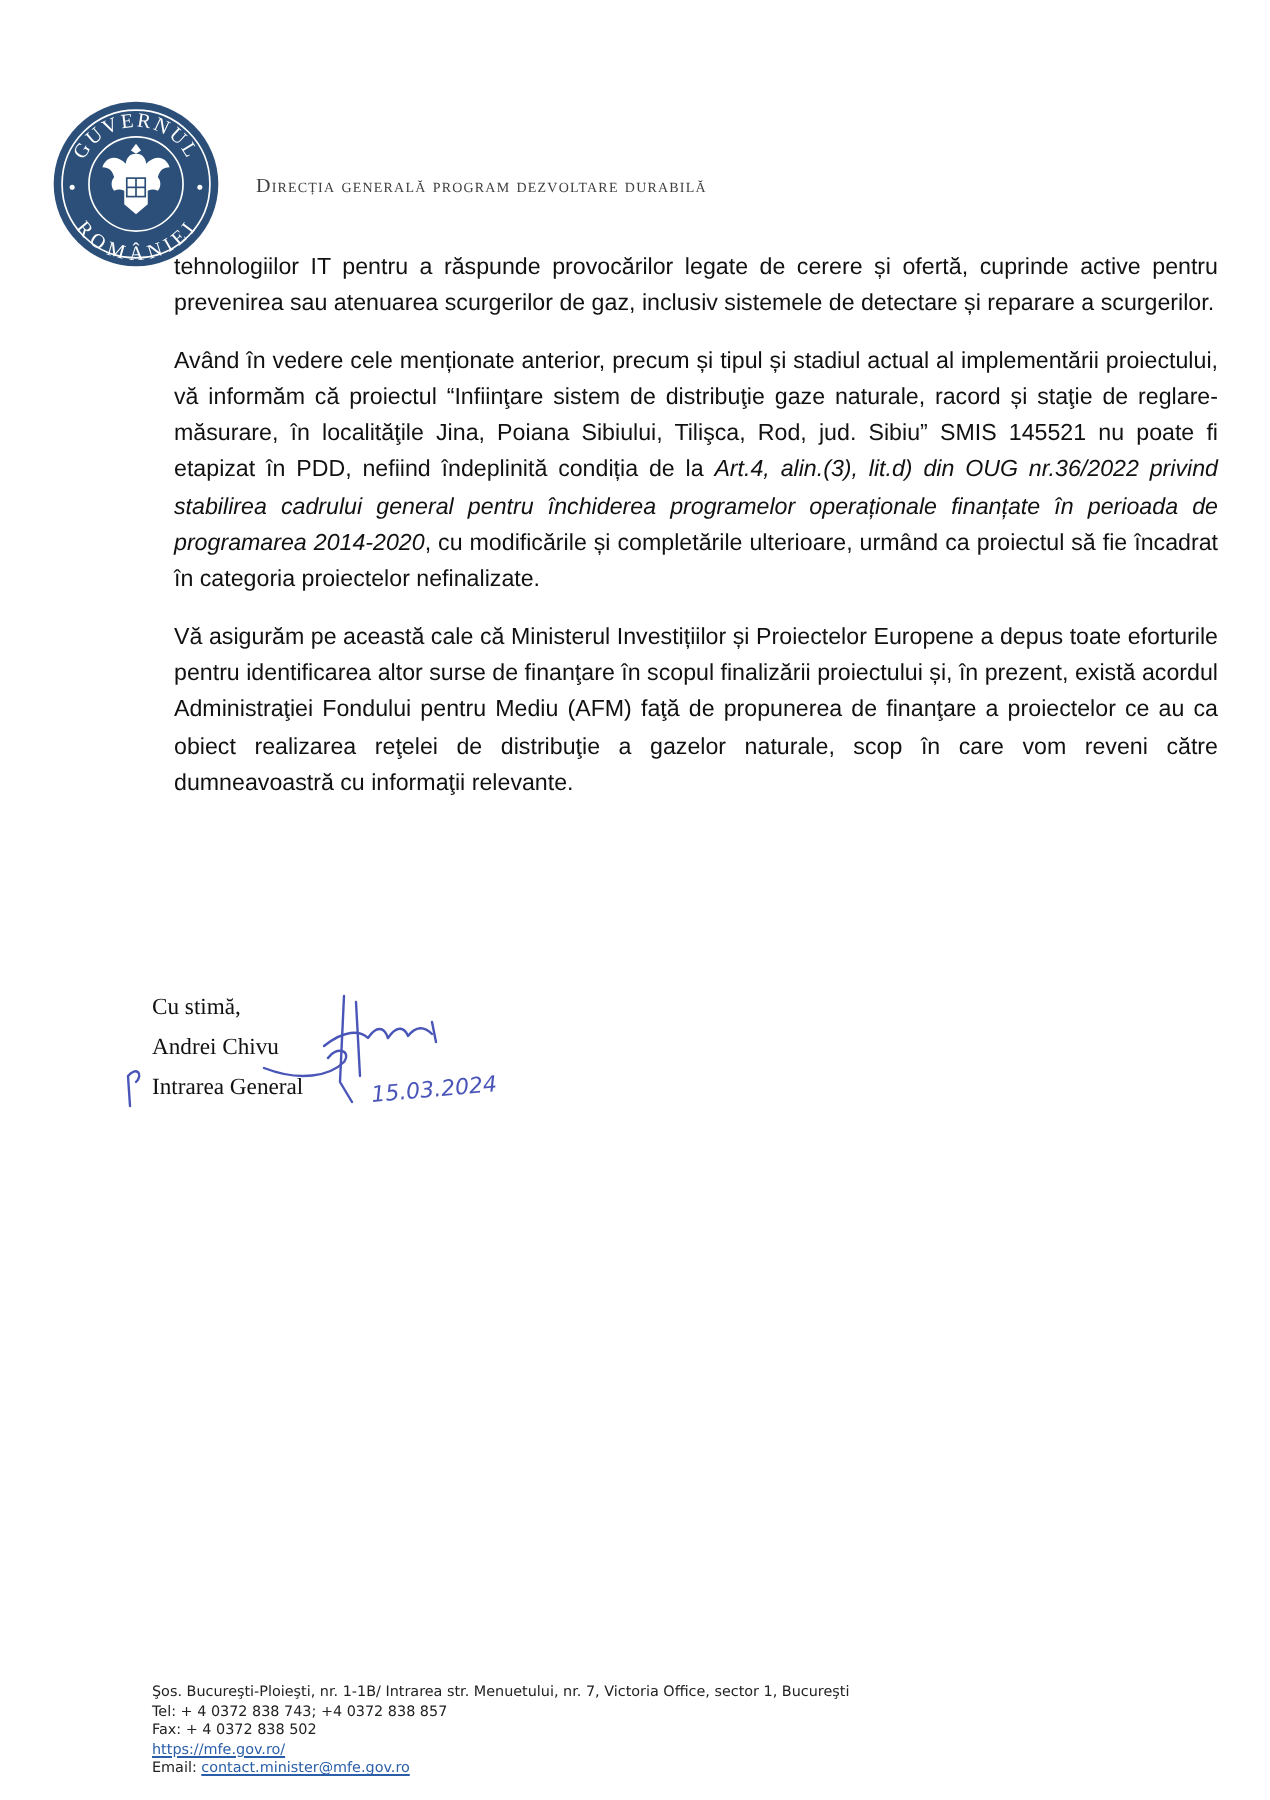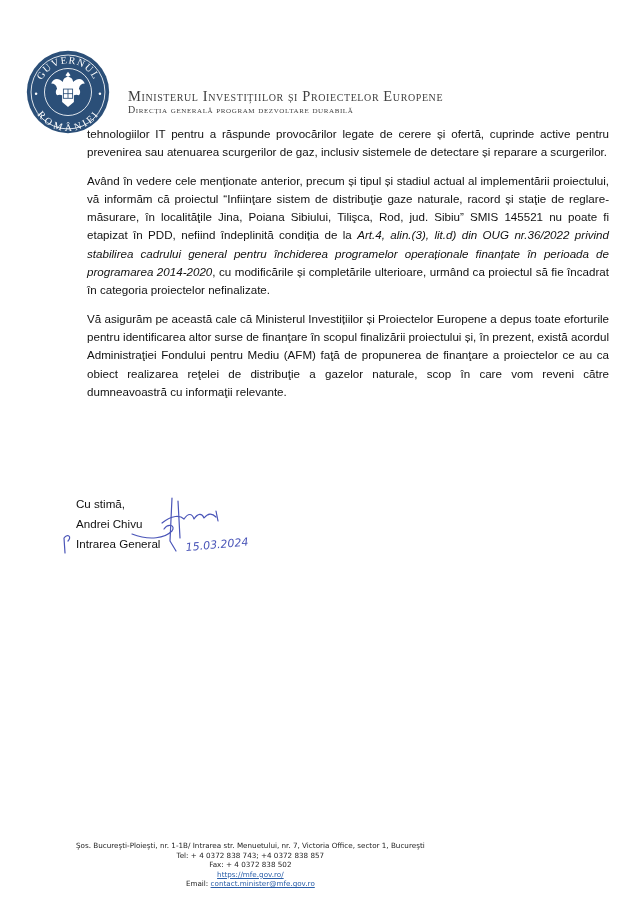--- a/index.html
+++ b/index.html
@@ -5,24 +5,24 @@
     html, body { margin: 0; padding: 0; background: #ffffff; }
     body { width: 635px; height: 900px; position: relative; overflow: hidden; font-family: "Liberation Sans", sans-serif; color: #111; }
     .logo { position: absolute; left: 26px; top: 50px; width: 84px; height: 84px; }
     .header-text { position: absolute; left: 128px; top: 88px; font-family: "Liberation Serif", serif; color: #3f3f3f; }
     .ministry { font-size: 14.5px; letter-spacing: 0.6px; font-variant: small-caps; line-height: 16px; white-space: nowrap; }
     .direction { font-size: 10px; letter-spacing: 0.6px; font-variant: small-caps; line-height: 12px; white-space: nowrap; margin-top: 0px; }
     .body { position: absolute; left: 76px; top: 125px; width: 533px; font-size: 11.6px; line-height: 18.3px; color: #111; }
     .body p { margin: 0 0 10px 11px; text-align: justify; }
     .body p .i { font-style: italic; }
     .closing { position: absolute; left: 76px; top: 494px; font-size: 11.6px; line-height: 20px; }
-    .closing div { white-space: nowrap; }
+    .closing div { white-space: nowrap; font-family: Liberation Serif, serif; }
     .sig { position: absolute; left: 60px; top: 493px; width: 200px; height: 70px; }
     .footer { position: absolute; left: 76px; top: 841px; font-size: 7.2px; line-height: 9.6px; color: #222; font-family: "DejaVu Sans", sans-serif; }
-    .footer div { white-space: nowrap; text-align: center; }
+    .footer div { white-space: nowrap; }
     .footer a { color: #2a5ea8; text-decoration: underline; }
   </style>
 </head>
 <body>
 
 <svg class="logo" viewBox="0 0 100 100">
   <defs>
     <path id="topArc" d="M 16 50 A 34 34 0 0 1 84 50"></path>
     <path id="botArc" d="M 14 52 A 36 36 0 0 0 86 52"></path>
   </defs>
@@ -47,21 +47,20 @@
   </g>
   <g fill="#ffffff">
     <rect x="45" y="47" width="4.5" height="4.5"></rect>
     <rect x="50.5" y="47" width="4.5" height="4.5"></rect>
     <rect x="45" y="52.5" width="4.5" height="4.5"></rect>
     <rect x="50.5" y="52.5" width="4.5" height="4.5"></rect>
   </g>
 </svg>
 
 <div class="header-text">
-  <div class="ministry">Ministerul Investițiilor și Proiectelor Europene</div>
   <div class="direction">Direcția generală program dezvoltare durabilă</div>
 </div>
 
 <div class="body">
   <p>
     <span>tehnologiilor IT pentru a răspunde provocărilor legate de cerere și ofertă, cuprinde active pentru prevenirea sau atenuarea scurgerilor de gaz, inclusiv sistemele de detectare și reparare a scurgerilor.</span>
   </p>
   <p>
     <span>Având în vedere cele menționate anterior, precum și tipul și stadiul actual al implementării proiectului, vă informăm că proiectul “Infiinţare sistem de distribuţie gaze naturale, racord și staţie de reglare-măsurare, în localităţile Jina, Poiana Sibiului, Tilişca, Rod, jud. Sibiu” SMIS 145521 nu poate fi etapizat în PDD, nefiind îndeplinită condiția de la </span><span class="i">Art.4, alin.(3), lit.d) din OUG nr.36/2022 privind stabilirea cadrului general pentru închiderea programelor operaționale finanțate în perioada de programarea 2014-2020</span><span>, cu modificările și completările ulterioare, urmând ca proiectul să fie încadrat în categoria proiectelor nefinalizate.</span>
   </p>

